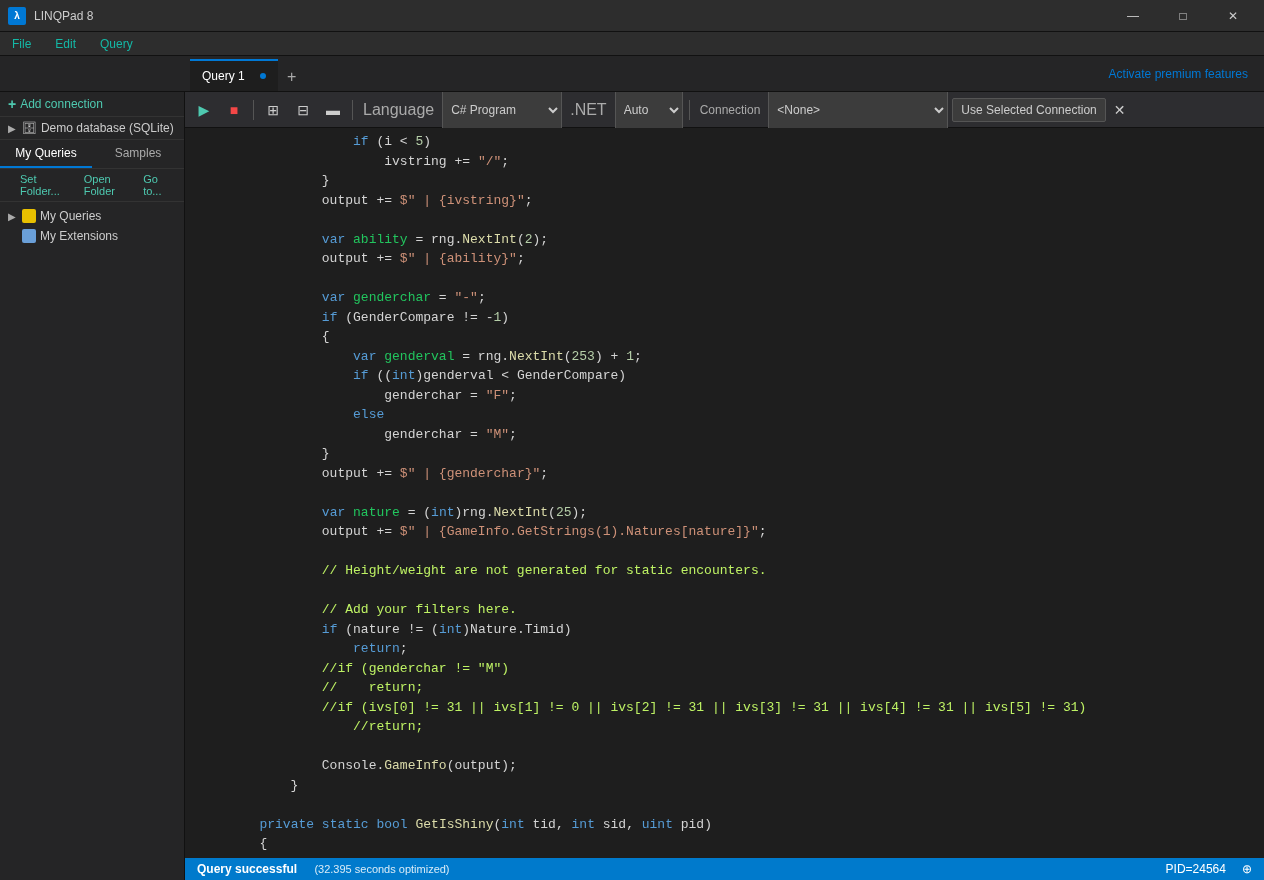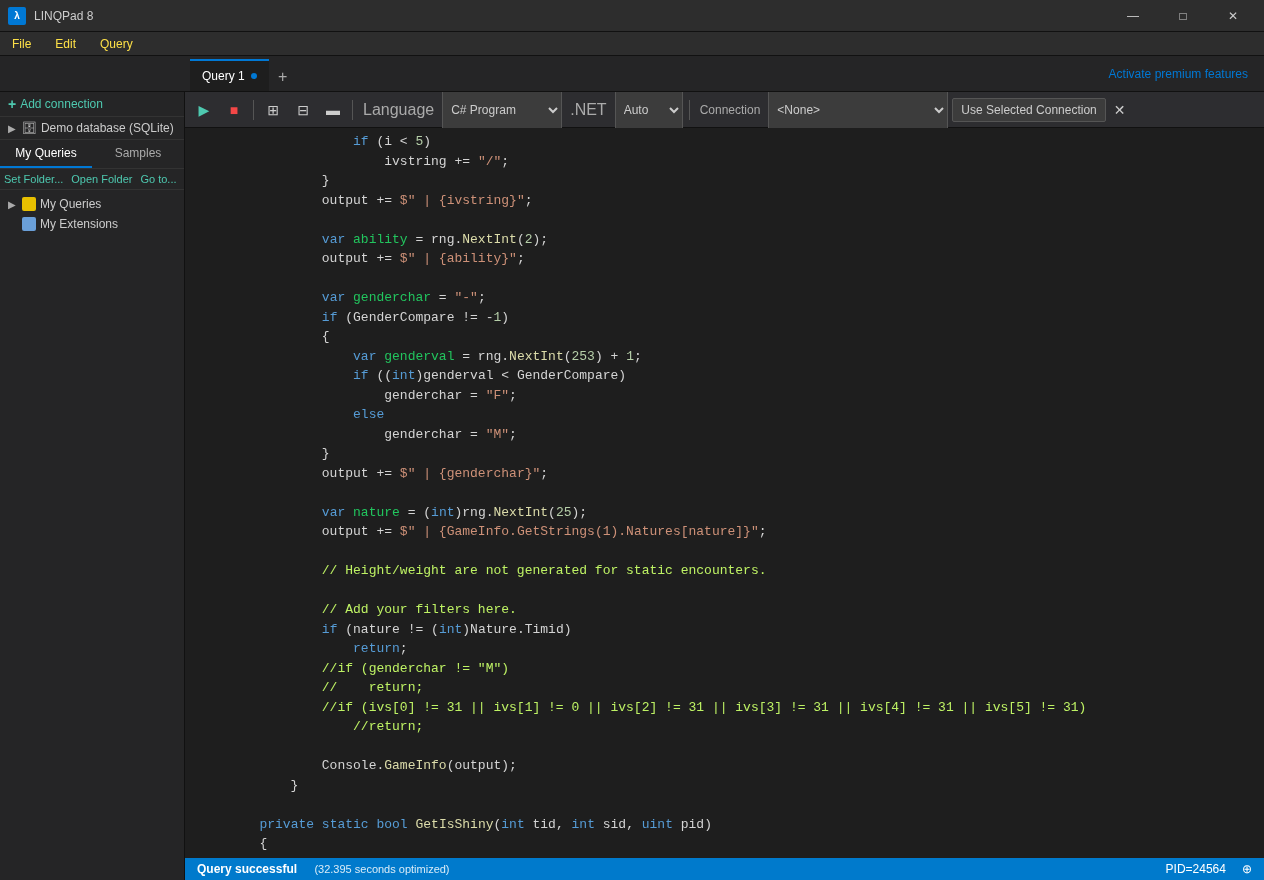--- a/index.html
+++ b/index.html
@@ -71,40 +71,40 @@
       align-items: center;
       flex-shrink: 0;
       border-bottom: 1px solid #111;
     }
     .menu-item {
       padding: 0 12px;
       height: 100%;
       display: flex;
       align-items: center;
       font-size: 12px;
-      color: #fde047;
+      color: #14b8a6;
       cursor: pointer;
     }
 
     
     #tabbar {
       background: #252526;
       height: 36px;
       display: flex;
       align-items: flex-end;
       flex-shrink: 0;
       border-bottom: 1px solid #111;
       padding-left: 190px;
     }
     .tab {
       height: 32px;
       padding: 0 12px;
       display: flex;
       align-items: center;
-      gap: 6px;
+      gap: 15px;
       font-size: 12px;
       color: #ccc;
       background: #2d2d30;
       border-top: 2px solid transparent;
       cursor: pointer;
       white-space: nowrap;
     }
     .tab.active {
       background: #1e1e1e;
       border-top: 2px solid #0078d4;
@@ -186,22 +186,22 @@
       color: #aaa;
       cursor: pointer;
       border-bottom: 2px solid transparent;
     }
     .sidebar-tab.active {
       color: #fff;
       border-bottom: 2px solid #0078d4;
     }
     #sidebar-actions {
       display: flex;
-      gap: 4px;
-      padding: 4px 4px;
+      gap: 12px;
+      padding: 4px 20px;
       border-bottom: 1px solid #333;
     }
     .sidebar-action {
       font-size: 11px;
       color: #4ec9b0;
       cursor: pointer;
     }
     .sidebar-sep { color: #666; font-size: 11px; }
     #sidebar-tree {
       padding: 4px 0;

